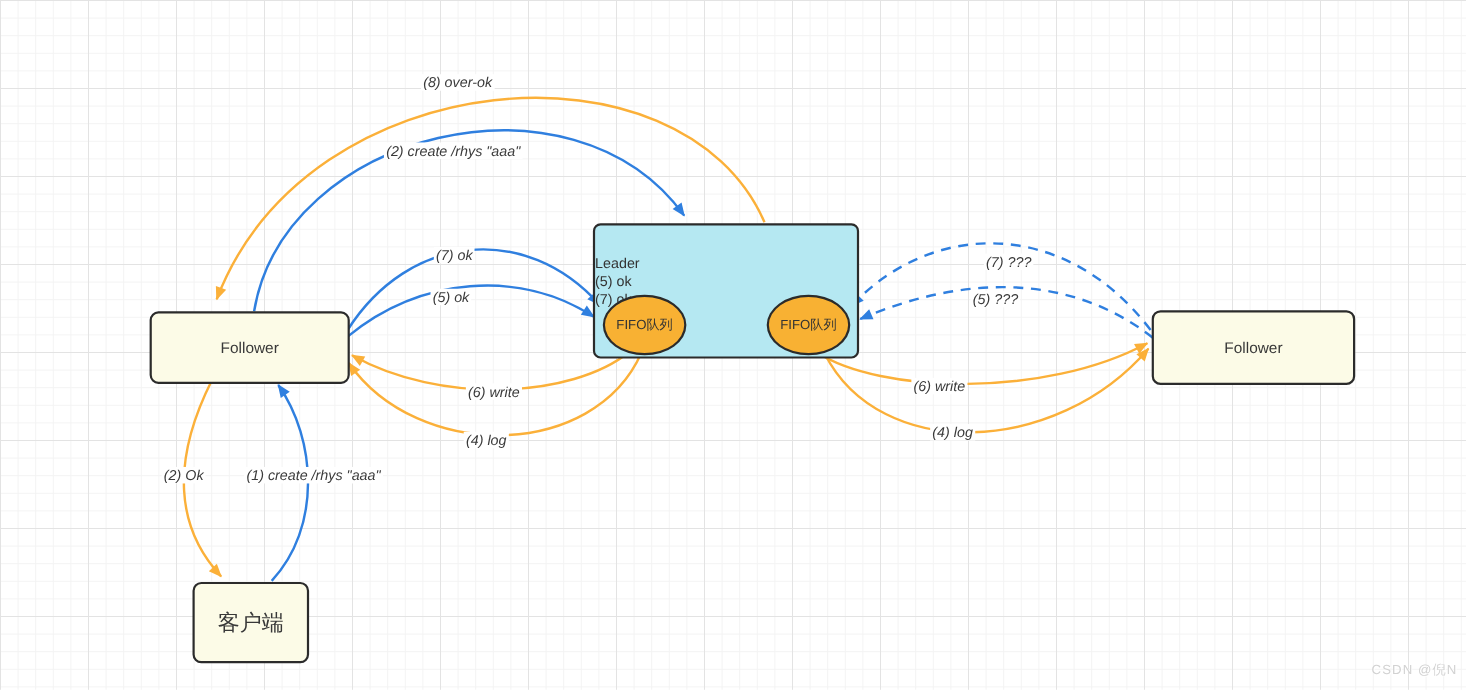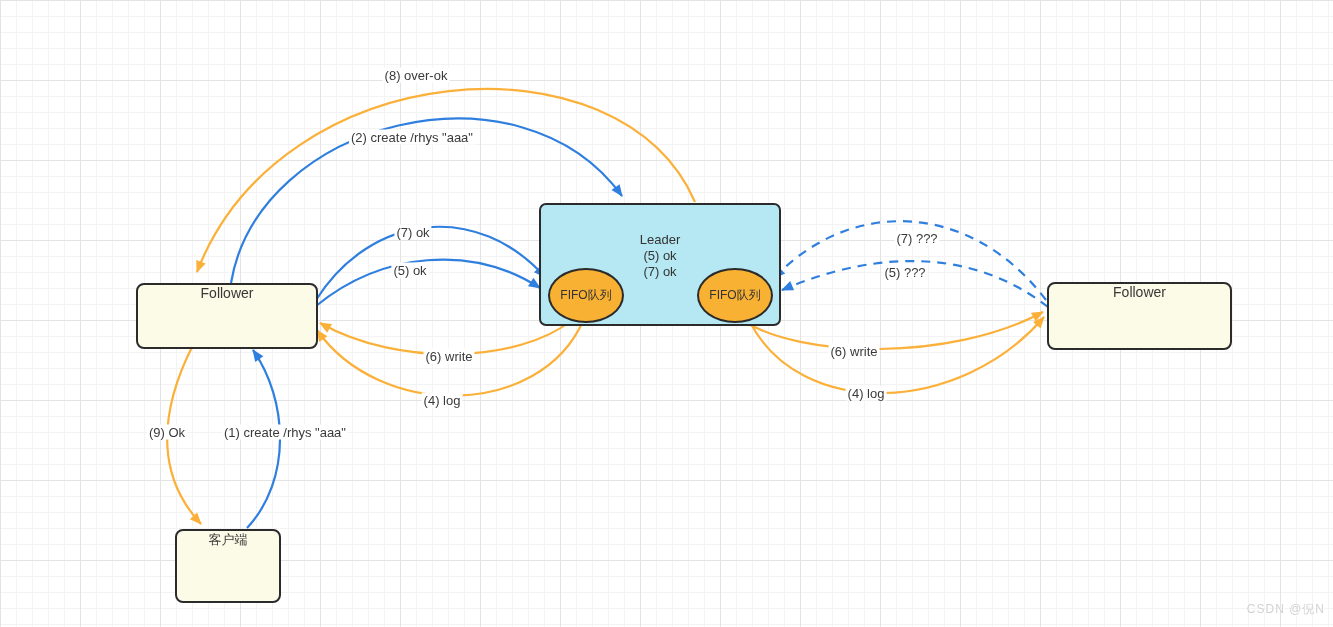--- a/index.html
+++ b/index.html
@@ -19,42 +19,42 @@
   }
   svg.edges{position:absolute;left:0;top:0;z-index:1;}
   .edge{fill:none;stroke-width:2.2px;}
   .edge-blue{stroke:#2f7fdf;}
   .edge-yellow{stroke:#fbb039;}
   .edge-dashed{stroke-dasharray:9 7;}
 
   .node{
     position:absolute;z-index:2;
     background:#fcfbe7;border:2px solid #2b2b2b;border-radius:8px;
-    display:flex;align-items:flex-start;justify-content:center;
+    display:flex;align-items:center;justify-content:center;
     font-size:14px;color:#383838;
   }
   .leader{
     position:absolute;z-index:2;
     background:#b5e8f2;border:2px solid #2b2b2b;border-radius:7px;
     font-size:13px;color:#333333;
   }
   .leader-text{
     position:absolute;top:27px;left:0;right:0;
-    text-align:center;line-height:16px;
+    line-height:16px;
   }
   .fifo{
     position:absolute;z-index:3;
     background:#f8b133;border:2px solid #2b2b2b;border-radius:50%;
     display:flex;align-items:center;justify-content:center;
     font-size:12px;color:#333333;
   }
   .edge-label{
     position:absolute;z-index:4;transform:translate(-50%,-50%);
     background:#ffffff;padding:0 2px;white-space:nowrap;
-    font-size:13px;color:#3a3a3a;
+    font-size:13px;color:#3a3a3a;font-style:italic;
   }
   .watermark{
     position:absolute;right:8px;bottom:9px;z-index:5;
     font-size:12px;color:#d2d2d2;letter-spacing:1px;
     text-shadow:1px 1px 0 #ffffff;
   }
 </style>
 </head>
 <body>
 
@@ -99,31 +99,31 @@
   </div>
 
   <div class="node" style="left:136px;top:283px;width:178px;height:62px;">
     <span>Follower</span>
   </div>
 
   <div class="node" style="left:1047px;top:282px;width:181px;height:64px;">
     <span>Follower</span>
   </div>
 
-  <div class="node" style="left:175px;top:529px;width:102px;height:70px;font-size:13px;">
+  <div class="node" style="left:175px;top:529px;width:102px;height:70px;font-size:20px;">
     <span>客户端</span>
   </div>
 
   <div class="edge-label" style="left:416px;top:75px;">(8) over-ok</div>
   <div class="edge-label" style="left:412px;top:137px;">(2)  create /rhys "aaa"</div>
   <div class="edge-label" style="left:413px;top:232px;">(7) ok</div>
   <div class="edge-label" style="left:410px;top:270px;">(5) ok</div>
   <div class="edge-label" style="left:449px;top:356px;">(6) write</div>
   <div class="edge-label" style="left:442px;top:400px;">(4) log</div>
   <div class="edge-label" style="left:917px;top:238px;">(7) ???</div>
   <div class="edge-label" style="left:905px;top:272px;">(5) ???</div>
   <div class="edge-label" style="left:854px;top:351px;">(6) write</div>
   <div class="edge-label" style="left:866px;top:393px;">(4) log</div>
-  <div class="edge-label" style="left:167px;top:432px;">(9) Ok</div>
+  <div class="edge-label" style="left:167px;top:432px;">(2) Ok</div>
   <div class="edge-label" style="left:285px;top:432px;">(1)  create /rhys "aaa"</div>
 
   <div class="watermark">CSDN @倪N</div>
 </div>
 
 </body></html>

